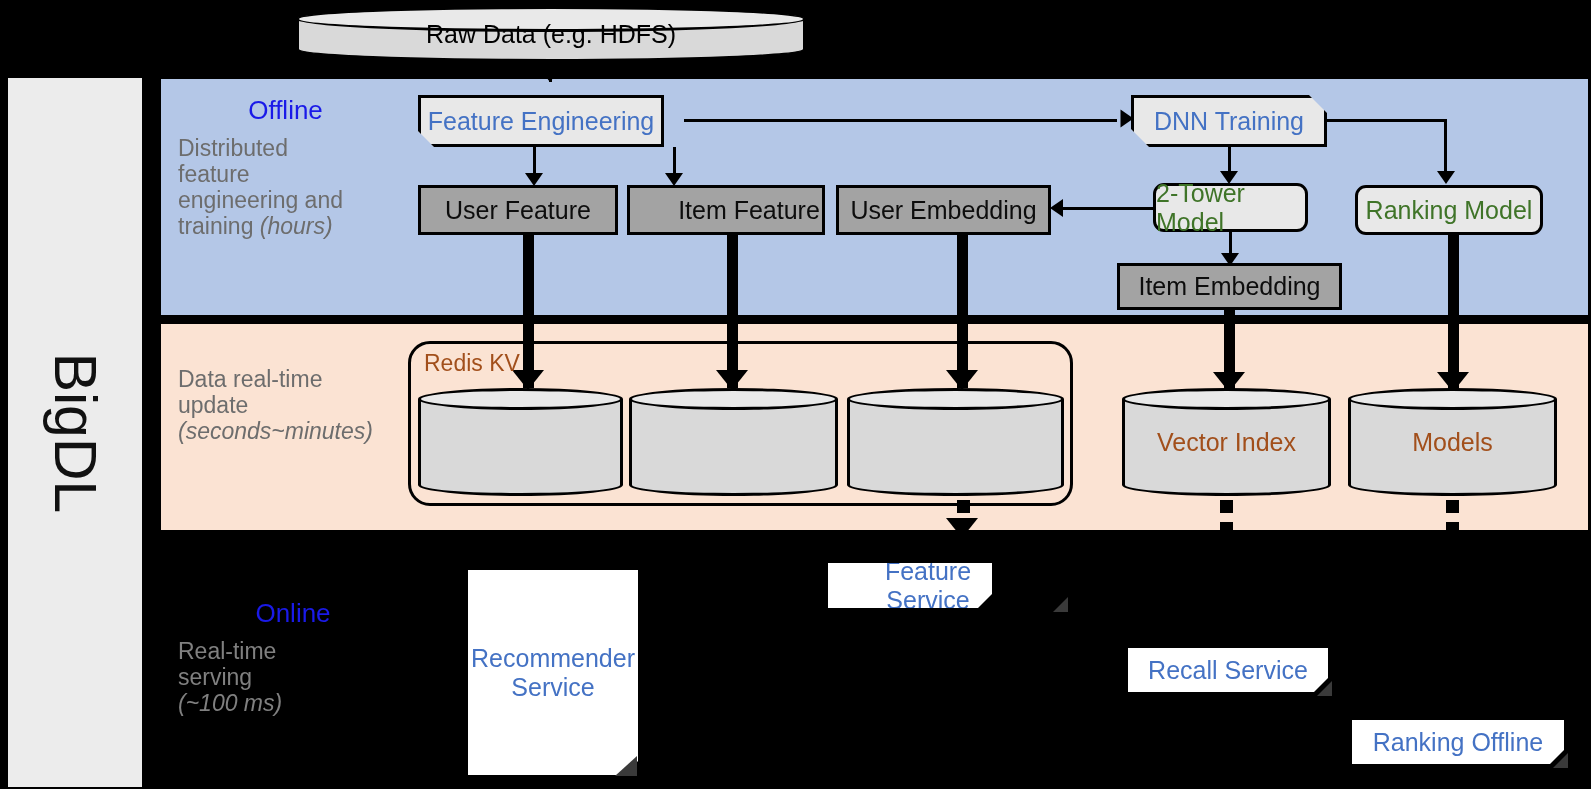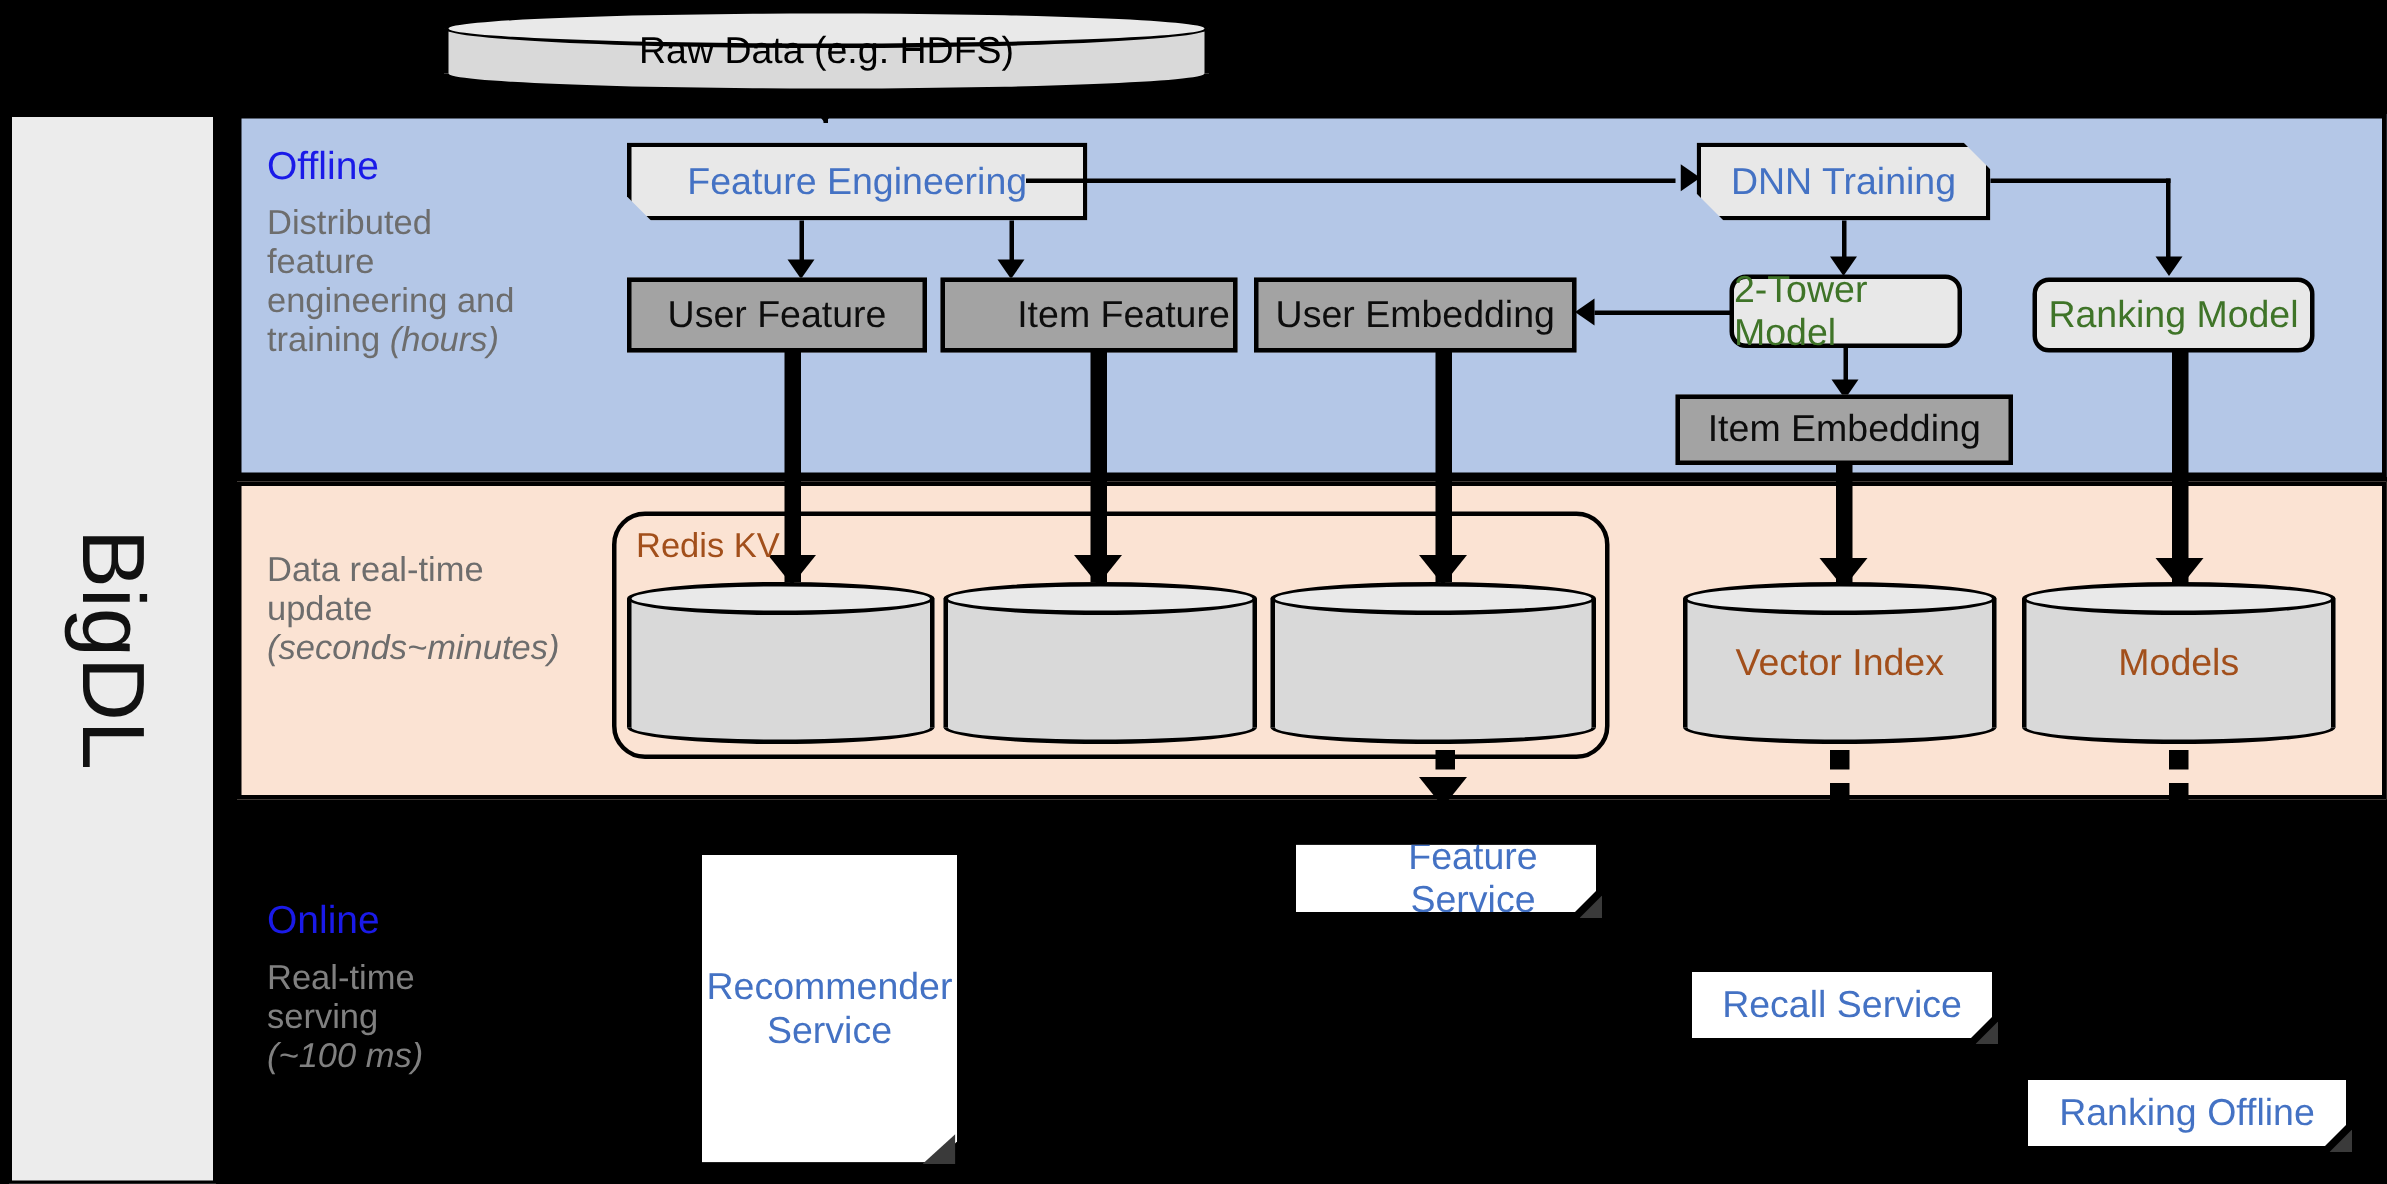--- a/index.html
+++ b/index.html
@@ -13,21 +13,21 @@
   #offline-band{top:76px;width:1433px;height:242px;background:#b4c7e7;border:3px solid #000;}
   #nearline-band{top:321px;width:1433px;height:212px;background:#fbe3d3;border:3px solid #000;}
   #online-band{top:536px;width:1433px;height:253px;background:#000;}
 
   
   #bigdl-panel{left:6px;top:76px;width:138px;height:713px;background:#ececec;border:2px solid #000;
     display:flex;align-items:center;justify-content:center;}
   #bigdl-label{transform:rotate(90deg);white-space:nowrap;font-size:59px;color:#111;letter-spacing:0px;}
 
   
-  .band-title{font-size:26px;color:#1a1ae8;font-weight:400;}
+  .band-title{font-size:26px;color:#1a1ae8;font-weight:400;text-align:center;}
   .band-sub{font-size:23px;color:#6d6d6d;line-height:1.13;margin-top:9px;}
   .band-sub i{font-style:italic;}
   #offline-caption{left:178px;top:95px;width:215px;}
   #nearline-caption{left:178px;top:357px;width:240px;}
   #online-caption{left:178px;top:598px;width:230px;}
   #online-caption .band-title{color:#1a1ae8;}
   #online-caption .band-sub{color:#808080;}
 
   
   .gray-box{background:#a3a3a3;border:3px solid #000;display:flex;align-items:center;
@@ -132,21 +132,21 @@
   <div class="cyl" id="rawdata">
     <div class="bot"></div>
     <div class="body"></div>
     <div class="top"></div>
     <div class="lbl">Raw Data (e.g. HDFS)</div>
   </div>
 
   <div class="ln thin-v abs" style="left:549px;top:60px;height:22px;"></div>
   <div class="arrow-dn-big" style="left:534px;top:62px;"></div>
 
-  <div class="abs light-box blue-text" id="feature-engineering" style="left:418px;top:95px;width:307px;height:52px;">
+  <div class="abs light-box blue-text" id="feature-engineering" style="left:418px;top:95px;width:246px;height:52px;">
     <span>Feature Engineering</span>
   </div>
 
   <div class="abs card-notch blue-text" id="dnn-training" style="left:1131px;top:95px;width:196px;height:52px;">
     <span>DNN Training</span>
   </div>
 
   <div class="ln thin-h abs" style="left:684px;top:119px;width:433px;"></div>
   <div class="arrow-dn abs" style="left:1118px;top:112px;transform:rotate(-90deg);border-top-color:#000;"></div>
 
@@ -247,21 +247,21 @@
 
   <div class="dash-sq abs" style="left:1446px;top:500px;"></div>
   <div class="dash-sq abs" style="left:1446px;top:522px;"></div>
 
   <div class="abs doc" style="left:468px;top:570px;width:170px;height:205px;flex-direction:column;">
     <span>Recommender</span>
     <span>Service</span>
   </div>
   <div class="dogear abs" style="left:615px;top:756px;width:22px;height:20px;"></div>
 
-  <div class="abs doc" style="left:864px;top:563px;width:200px;height:45px;padding-left:36px;">
+  <div class="abs doc" style="left:828px;top:563px;width:164px;height:45px;padding-left:36px;">
     <span>Feature Service</span>
   </div>
   <div class="dogear abs" style="left:1053px;top:597px;"></div>
 
   <div class="abs doc" style="left:1128px;top:648px;width:200px;height:44px;">
     <span>Recall Service</span>
   </div>
   <div class="dogear abs" style="left:1317px;top:681px;"></div>
 
   <div class="abs doc" style="left:1352px;top:720px;width:212px;height:44px;">

